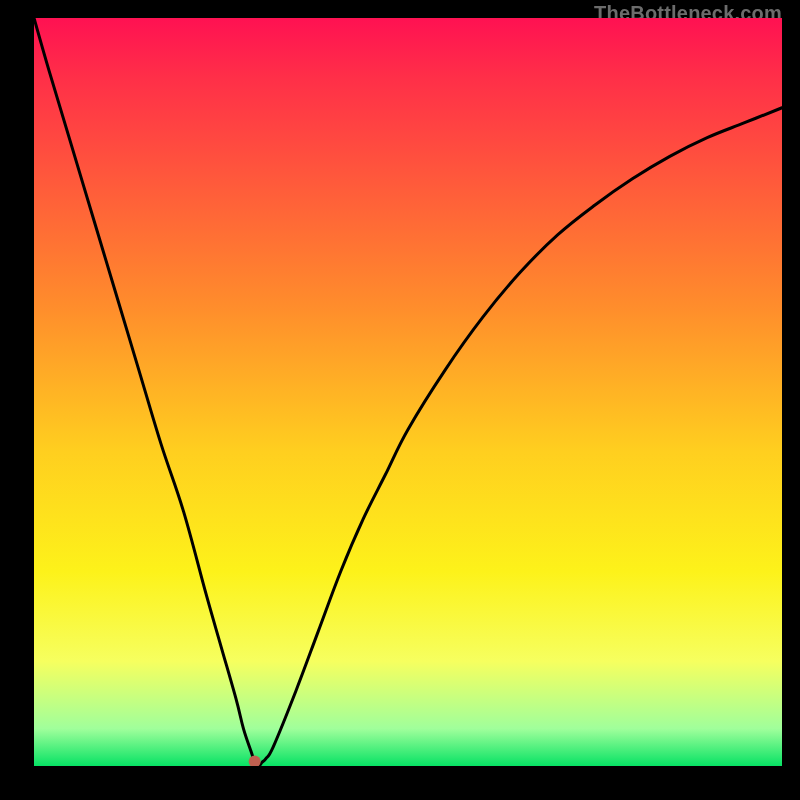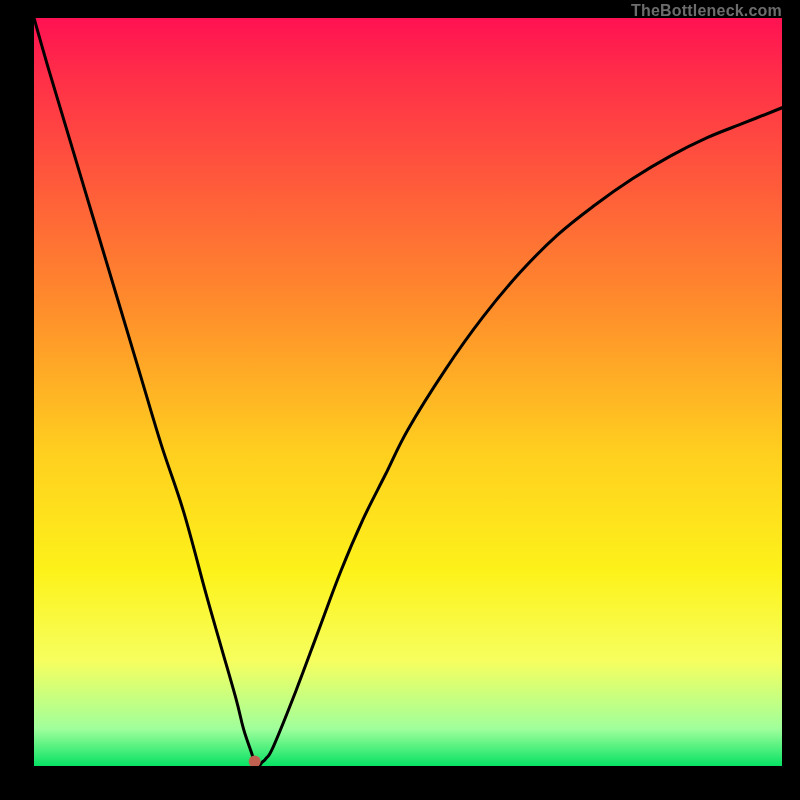--- a/index.html
+++ b/index.html
@@ -40,21 +40,21 @@
     position: absolute;
     left: 0;
     top: 0;
     width: 748px;
     height: 748px;
   }
   .attribution {
     position: absolute;
     top: 2px;
     right: 18px;
-    font-size: 16px;
+    font-size: 20px;
     font-weight: 600;
     color: #6c6c6c;
     letter-spacing: 0.2px;
   }
 </style>
 </head>
 <body>
 
 <div class="outer">
   <div class="attribution">TheBottleneck.com</div>

